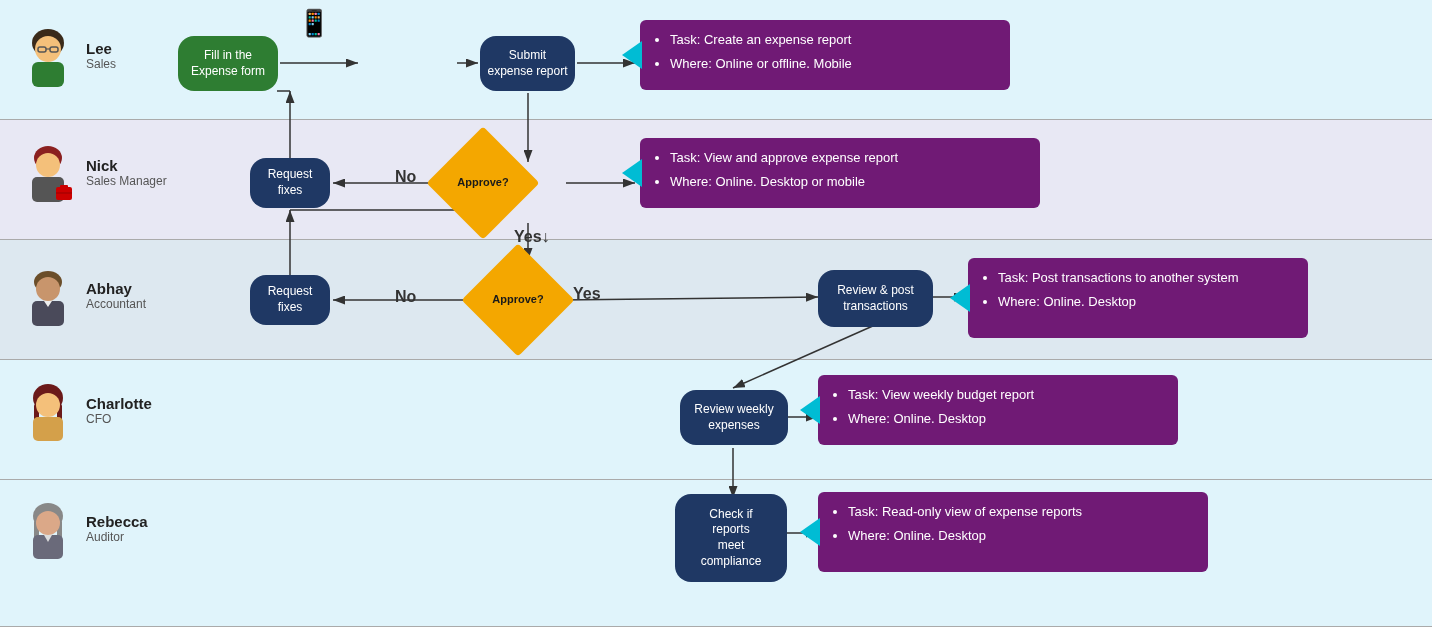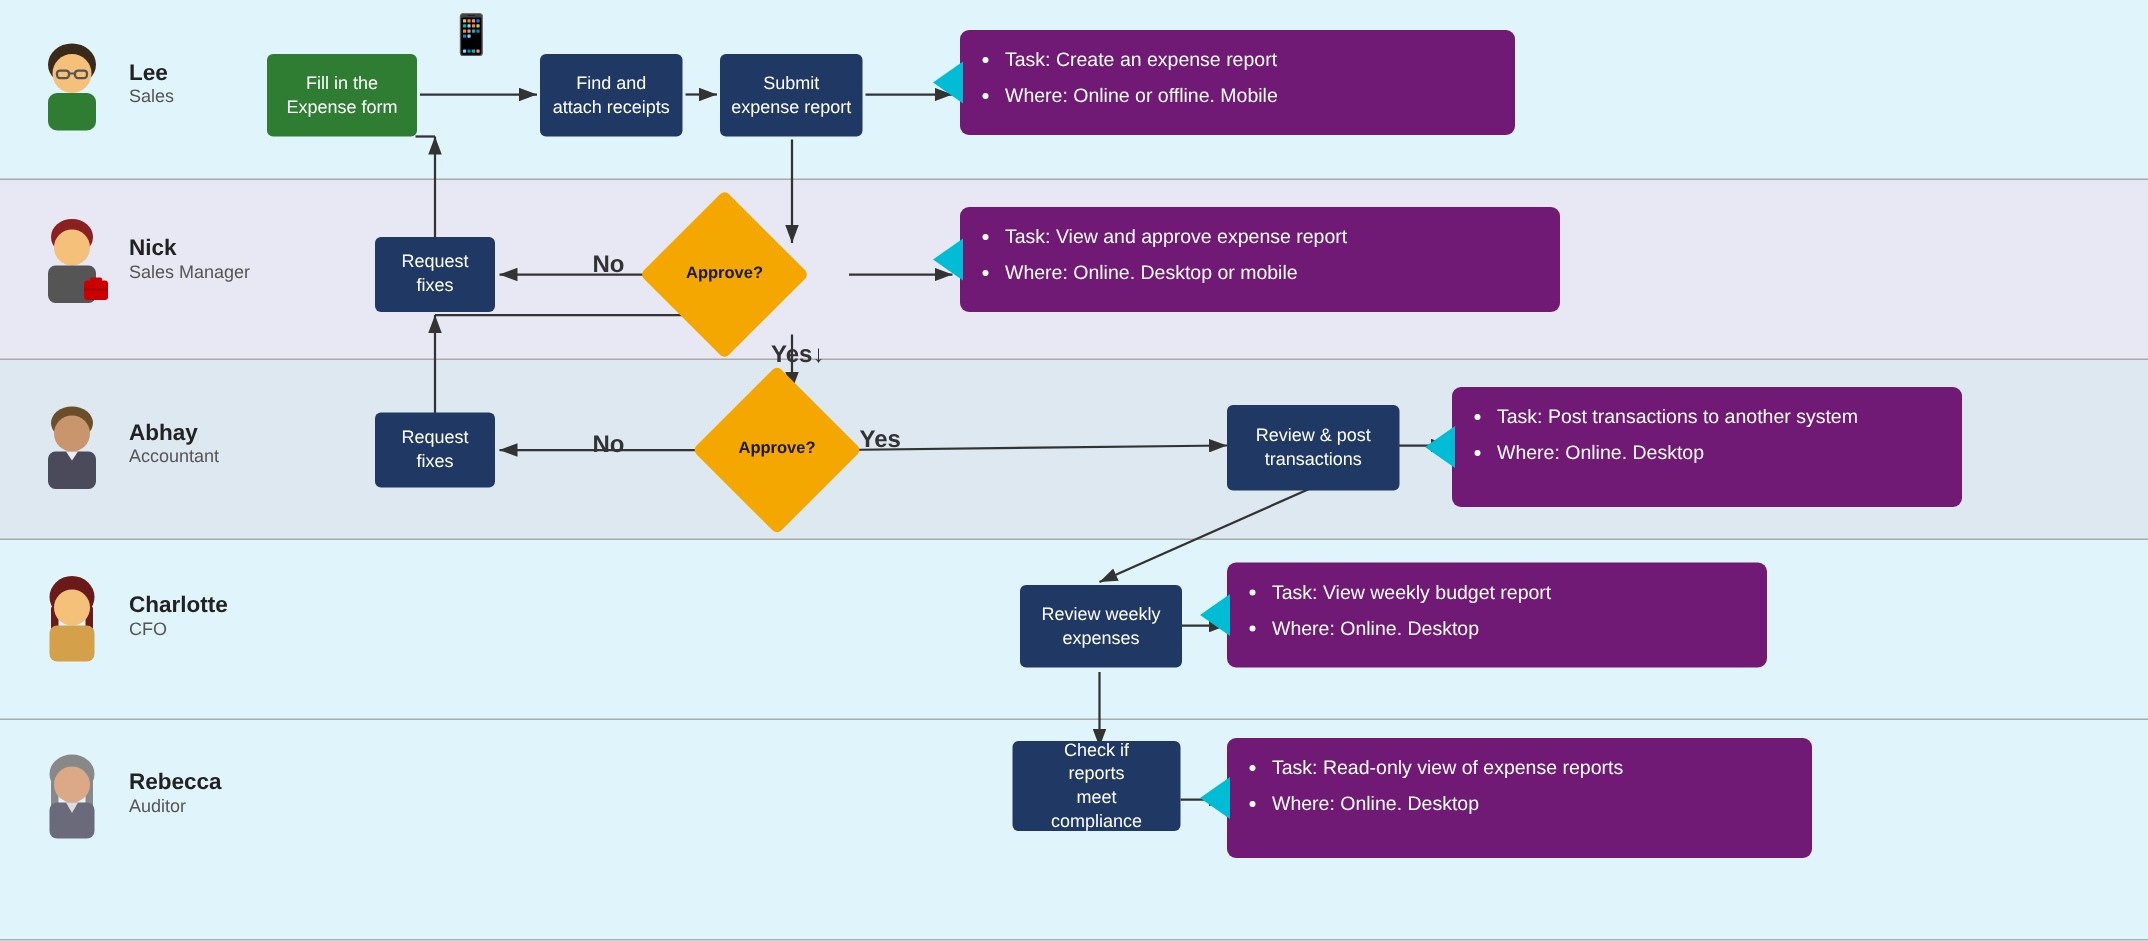--- a/index.html
+++ b/index.html
@@ -50,21 +50,21 @@
       width: 60px;
       height: 60px;
       flex-shrink: 0;
     }
 
     
     .flow-box {
       position: absolute;
       background: #1f3864;
       color: #fff;
-      border-radius: 4px;
+      border-radius: 16px;
       display: flex;
       align-items: center;
       justify-content: center;
       text-align: center;
       font-size: 12px;
       padding: 4px 6px;
       line-height: 1.3;
     }
 
     .flow-box-green {
@@ -189,23 +189,20 @@
     <line x1="787" y1="533" x2="818" y2="533" stroke="#333" stroke-width="1.5" marker-end="url(#arrowhead)"></line>
   </svg>
 
   <div style="position:absolute; left:298px; top:8px; font-size:26px;">📱</div>
 
   <div class="flow-box flow-box-green" style="left:178px; top:36px; width:100px; height:55px;">
     <span>Fill in the
 Expense form</span>
   </div>
 
-  <div class="flow-box" style="left:360px; top:36px; width:95px; height:55px;">
-    <span>Find and<br>attach receipts</span>
-  </div>
 
   <div class="flow-box" style="left:480px; top:36px; width:95px; height:55px;">
     <span>Submit<br>expense report</span>
   </div>
 
   <div class="flow-box" style="left:250px; top:158px; width:80px; height:50px;">
     <span>Request<br>fixes</span>
   </div>
 
   <div class="flow-box" style="left:250px; top:275px; width:80px; height:50px;">
@@ -213,21 +210,21 @@
   </div>
 
   <div class="flow-box" style="left:818px; top:270px; width:115px; height:57px;">
     <span>Review &amp; post<br>transactions</span>
   </div>
 
   <div class="flow-box" style="left:680px; top:390px; width:108px; height:55px;">
     <span>Review weekly<br>expenses</span>
   </div>
 
-  <div class="flow-box" style="left:675px; top:494px; width:112px; height:60px;">
+  <div class="flow-box" style="left:675px; top:494px; width:112px; height:88px;">
     <span>Check if<br>reports<br>meet<br>compliance</span>
   </div>
 
   <div style="position:absolute; left:443px; top:143px; width:80px; height:80px;">
     <div class="diamond"></div>
     <div class="diamond-label" style="width:80px; height:80px; font-size:11px; font-weight:bold; line-height:1.2;">Approve?</div>
   </div>
 
   <div style="position:absolute; left:478px; top:260px; width:80px; height:80px;">
     <div class="diamond"></div>

